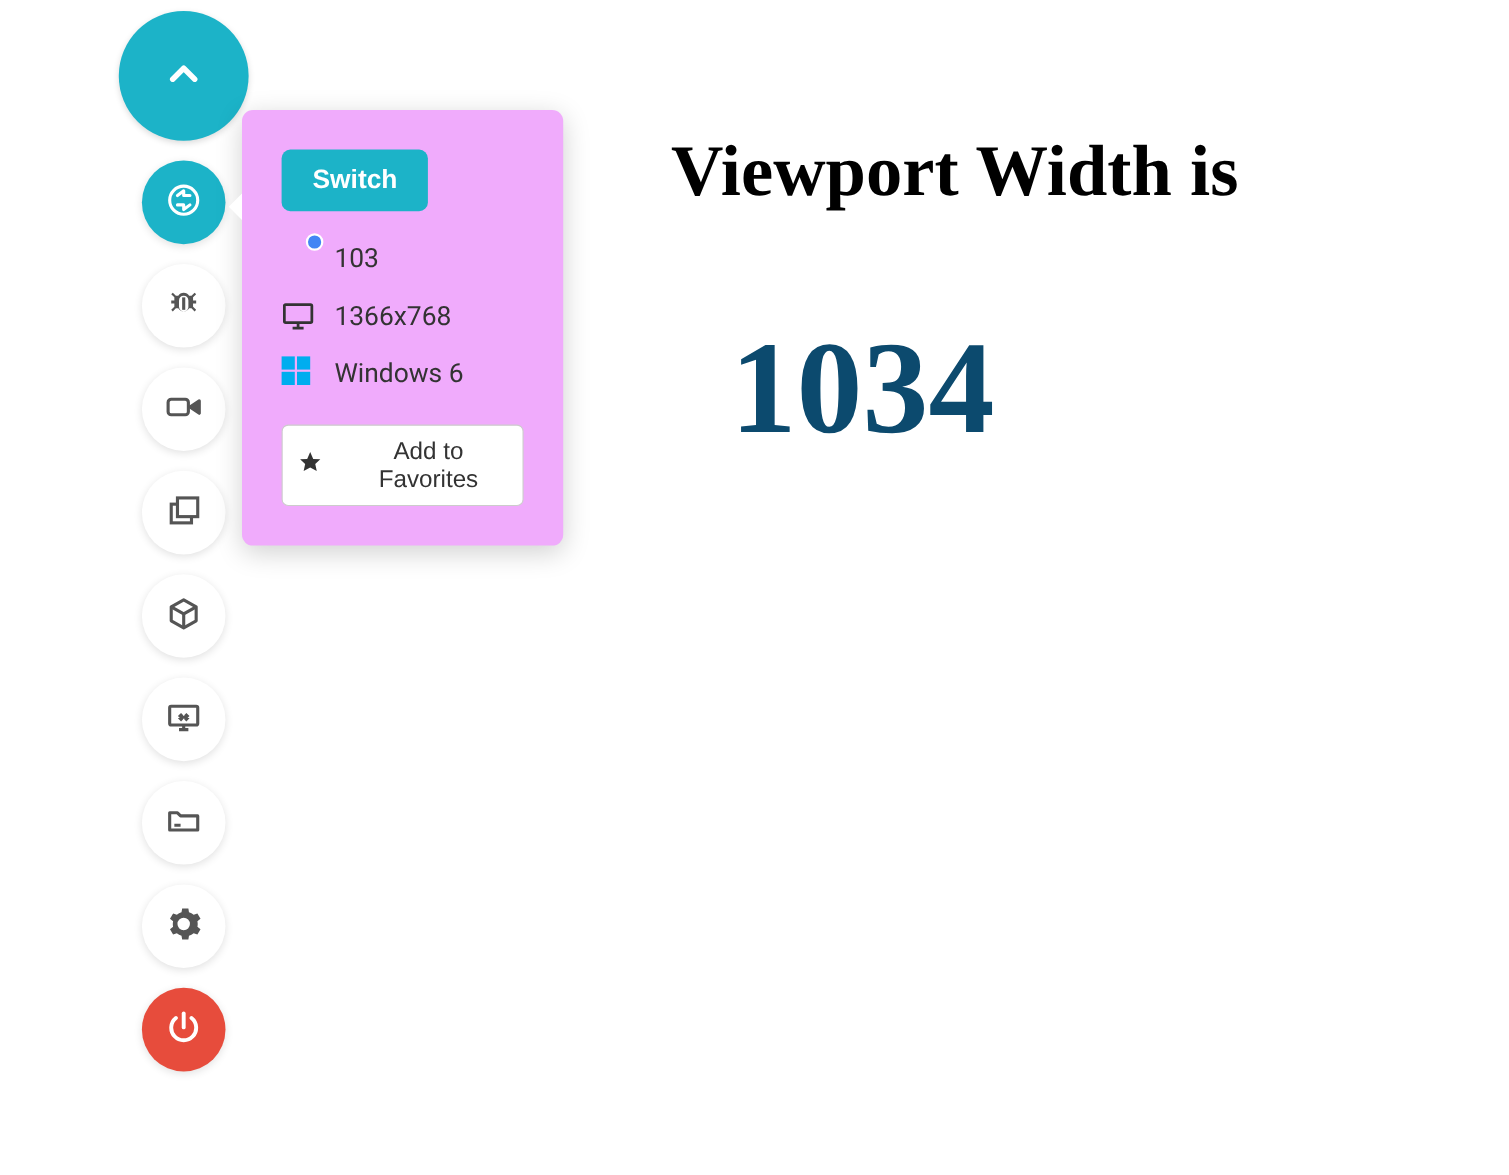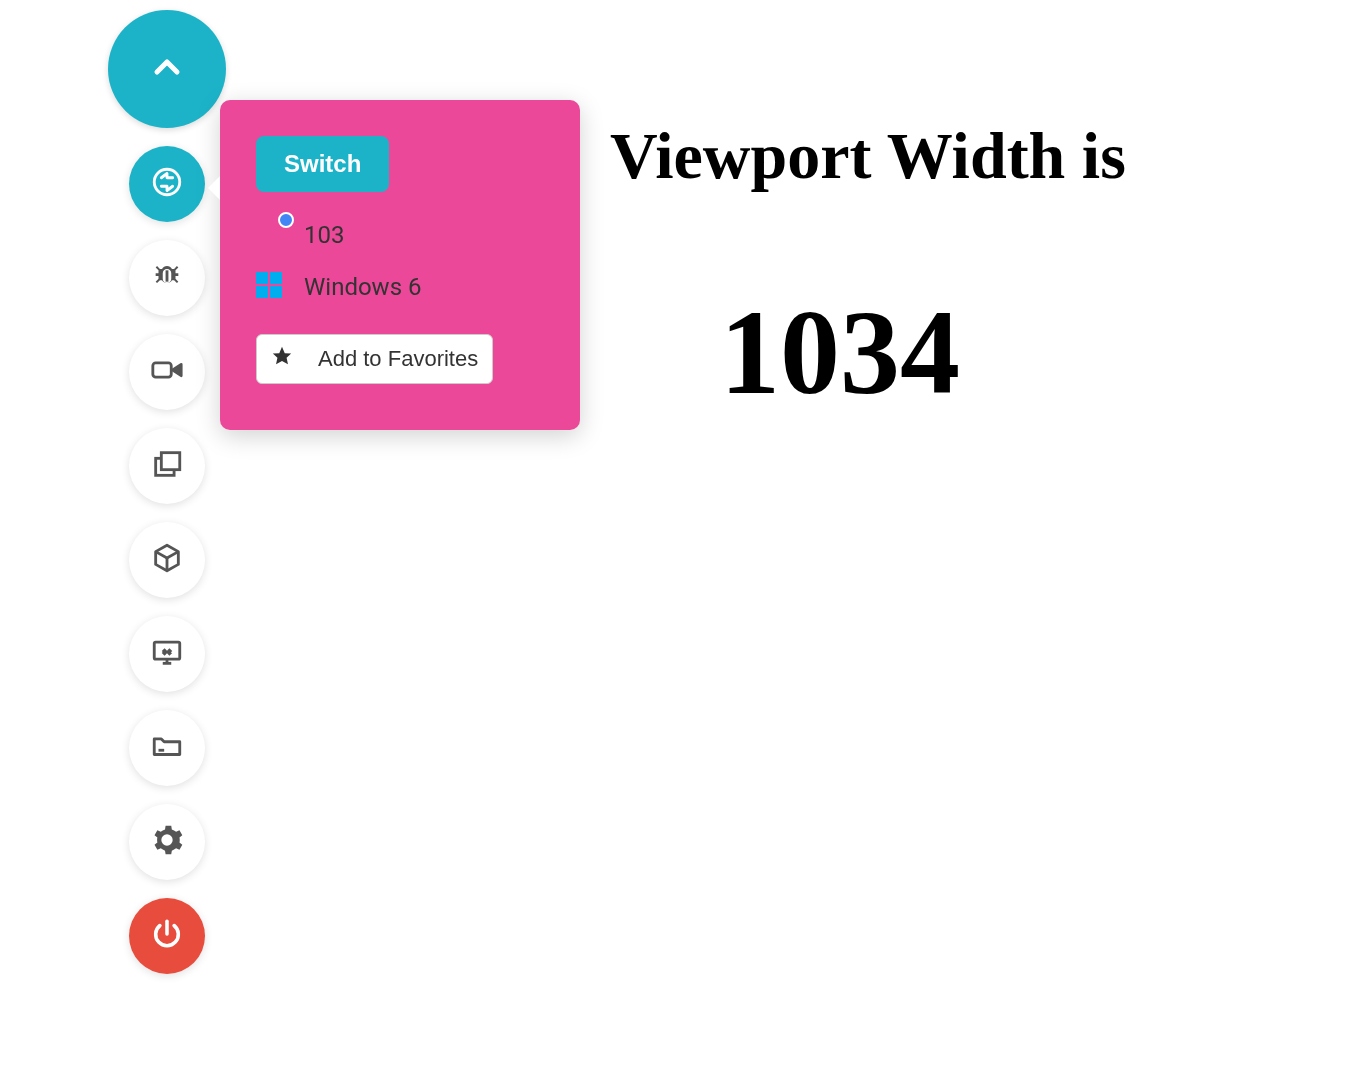--- a/index.html
+++ b/index.html
@@ -46,25 +46,25 @@
     }
     .btn-small.power {
       background: #e74c3c;
     }
     .icon-svg { width: 34px; height: 34px; }
     .btn-collapse .icon-svg { width: 40px; height: 40px; }
     .popup {
       position: absolute;
       left: 220px;
       top: 100px;
-      width: 360px;
-      background: #ec4899;
+      width: 292px;
+      background: #f0abfc;
       border-radius: 10px;
       box-shadow: 0 6px 24px rgba(0,0,0,0.18);
-      padding: 36px 36px 46px 36px;
+      padding: 36px 36px 36px 36px;
     }
     .popup::before {
       content: "";
       position: absolute;
       left: -12px;
       top: 76px;
       width: 0; height: 0;
       border-top: 12px solid transparent;
       border-bottom: 12px solid transparent;
       border-right: 12px solid #fff;
@@ -127,23 +127,23 @@
     .heading {
       font-family: "Times New Roman", serif;
       font-size: 66px;
       font-weight: bold;
       color: #000;
     }
     .value {
       font-family: "Times New Roman", serif;
       font-size: 120px;
       font-weight: bold;
-      color: #000000;
+      color: #0c4a6e;
       margin-top: 90px;
-      margin-left: 110px;
+      margin-left: 54px;
     }
   </style>
 </head>
 <body>
 
 <div class="toolbar">
   <div class="btn-collapse">
     <span>
       <svg class="icon-svg" viewBox="0 0 24 24" fill="none" stroke="#fff" stroke-width="3" stroke-linecap="round" stroke-linejoin="round">
           <polyline points="18 15 12 9 6 15"></polyline>
@@ -237,20 +237,30 @@
 </div>
 
 <div class="popup">
   <button class="switch-btn">Switch</button>
 
   <div class="info-row">
     <span class="row-icon"><span class="chrome-icon"></span></span>
     <span>103</span>
   </div>
 
+  <div class="info-row">
+    <span class="row-icon">
+      <svg width="30" height="30" viewBox="0 0 24 24" fill="none" stroke="#333" stroke-width="2">
+          <rect x="2" y="4" width="20" height="13" rx="1"></rect>
+          <line x1="8" y1="21" x2="16" y2="21"></line>
+          <line x1="12" y1="17" x2="12" y2="21"></line>
+        </svg>
+    </span>
+    <span>1366x768</span>
+  </div>
 
   <div class="info-row">
     <span class="row-icon">
       <span class="windows-icon">
           <div></div>
           <div></div>
           <div></div>
           <div></div>
         </span>
     </span>

